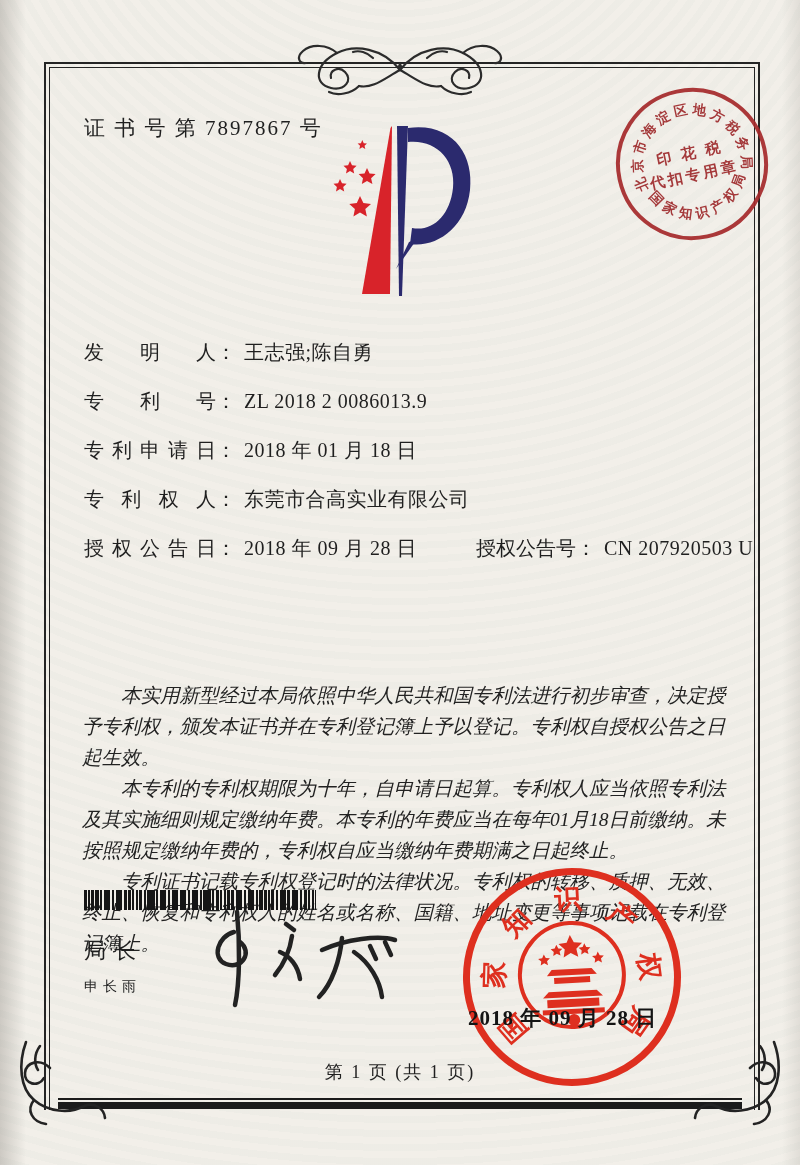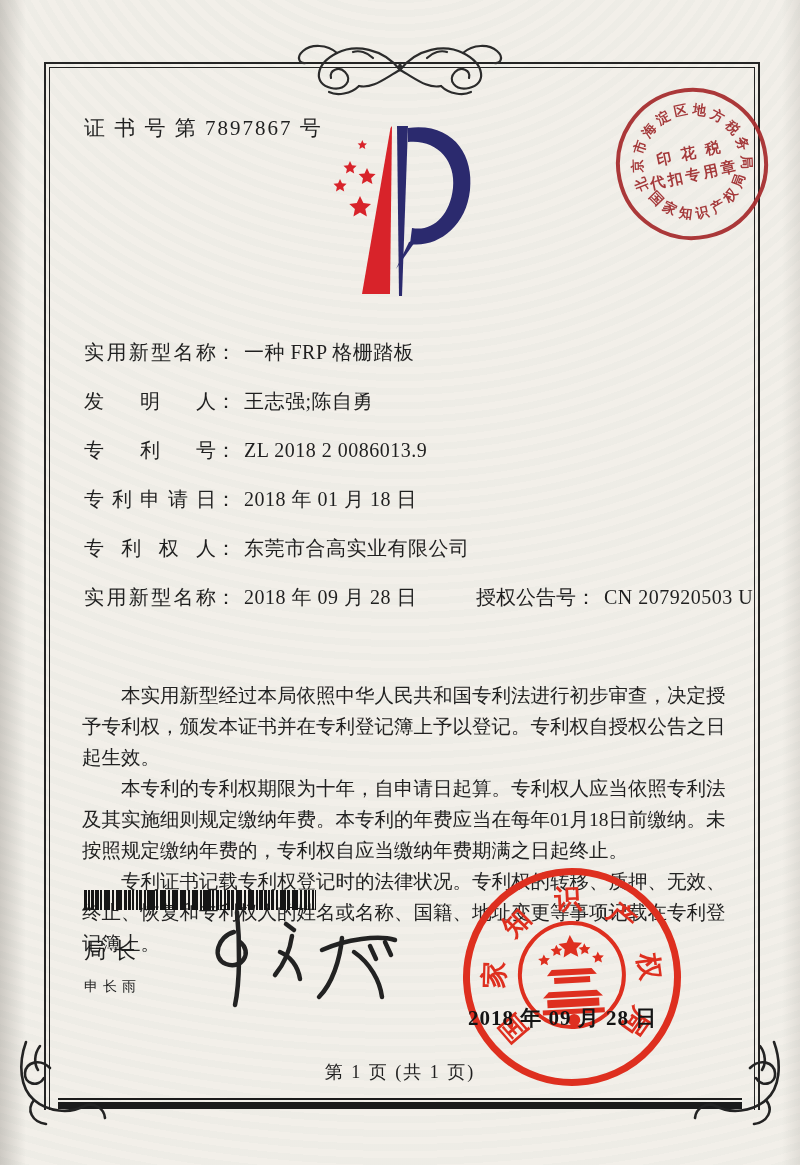--- a/index.html
+++ b/index.html
@@ -32,21 +32,21 @@
     font-size:43px;font-weight:700;letter-spacing:11px;text-indent:11px;color:#101010;}
   
   .fields{position:absolute;left:84px;top:341px;width:656px;font-size:20px;line-height:22px;}
   .frow{position:relative;margin-bottom:27px;white-space:nowrap;}
   .flabel{display:inline-block;width:132px;text-align:justify;text-align-last:justify;}
   .fcolon{display:inline-block;}
   .fvalue{margin-left:8px;letter-spacing:.5px;}
   .grant{position:absolute;left:392px;top:0;}
   
   .paras{position:absolute;left:82px;top:680px;width:656px;font-size:19.5px;line-height:31px;color:#222;}
-  .paras p{margin:0;text-indent:2em;}
+  .paras p{margin:0;text-indent:2em;font-style:italic;}
   
   .barcode{position:absolute;left:84px;top:890px;width:232px;height:20px;
     background:
       repeating-linear-gradient(90deg,#151515 0 2px,rgba(0,0,0,0) 2px 4px),
       repeating-linear-gradient(90deg,#151515 0 1px,rgba(0,0,0,0) 1px 7px),
       repeating-linear-gradient(90deg,#151515 0 3px,rgba(0,0,0,0) 3px 11px);}
   .signer-title{position:absolute;left:84px;top:936px;font-size:22px;letter-spacing:8px;}
   .signer-name{position:absolute;left:84px;top:978px;font-size:14px;letter-spacing:5px;}
   .signature{position:absolute;left:182px;top:902px;}
   .seal{position:absolute;left:463px;top:868px;width:204px;height:204px;border-radius:50%;
@@ -140,36 +140,33 @@
     <g fill="#2b2a6e">
       <polygon points="77,10 88,10 82,180 79,180"></polygon>
       <path d="M88,12 C132,6 154,38 150,74 C146,112 116,132 90,128 L92,112 C112,116 130,100 133,72 C136,44 116,23 88,26 Z"></path>
       <polygon points="97,123 76,153 89,126"></polygon>
     </g>
   </svg>
 
 
   <div class="fields">
     <div class="frow">
-      <span class="flabel">实用新型名称</span><span class="fcolon">：</span><span class="fvalue">一种 FRP 格栅踏板</span>
-    </div>
-    <div class="frow">
       <span class="flabel">发明人</span><span class="fcolon">：</span><span class="fvalue">王志强;陈自勇</span>
     </div>
     <div class="frow">
       <span class="flabel">专利号</span><span class="fcolon">：</span><span class="fvalue">ZL 2018 2 0086013.9</span>
     </div>
     <div class="frow">
       <span class="flabel">专利申请日</span><span class="fcolon">：</span><span class="fvalue">2018 年 01 月 18 日</span>
     </div>
     <div class="frow">
       <span class="flabel">专利权人</span><span class="fcolon">：</span><span class="fvalue">东莞市合高实业有限公司</span>
     </div>
     <div class="frow">
-      <span class="flabel">实用新型名称</span><span class="fcolon">：</span><span class="fvalue">2018 年 09 月 28 日</span>
+      <span class="flabel">授权公告日</span><span class="fcolon">：</span><span class="fvalue">2018 年 09 月 28 日</span>
       <span class="grant">
         <span>授权公告号</span><span>：</span><span class="fvalue">CN 207920503 U</span>
       </span>
     </div>
   </div>
 
   <div class="paras">
     <p>本实用新型经过本局依照中华人民共和国专利法进行初步审查，决定授予专利权，颁发本证书并在专利登记簿上予以登记。专利权自授权公告之日起生效。</p>
     <p>本专利的专利权期限为十年，自申请日起算。专利权人应当依照专利法及其实施细则规定缴纳年费。本专利的年费应当在每年01月18日前缴纳。未按照规定缴纳年费的，专利权自应当缴纳年费期满之日起终止。</p>
     <p>专利证书记载专利权登记时的法律状况。专利权的转移、质押、无效、终止、恢复和专利权人的姓名或名称、国籍、地址变更等事项记载在专利登记簿上。</p>

